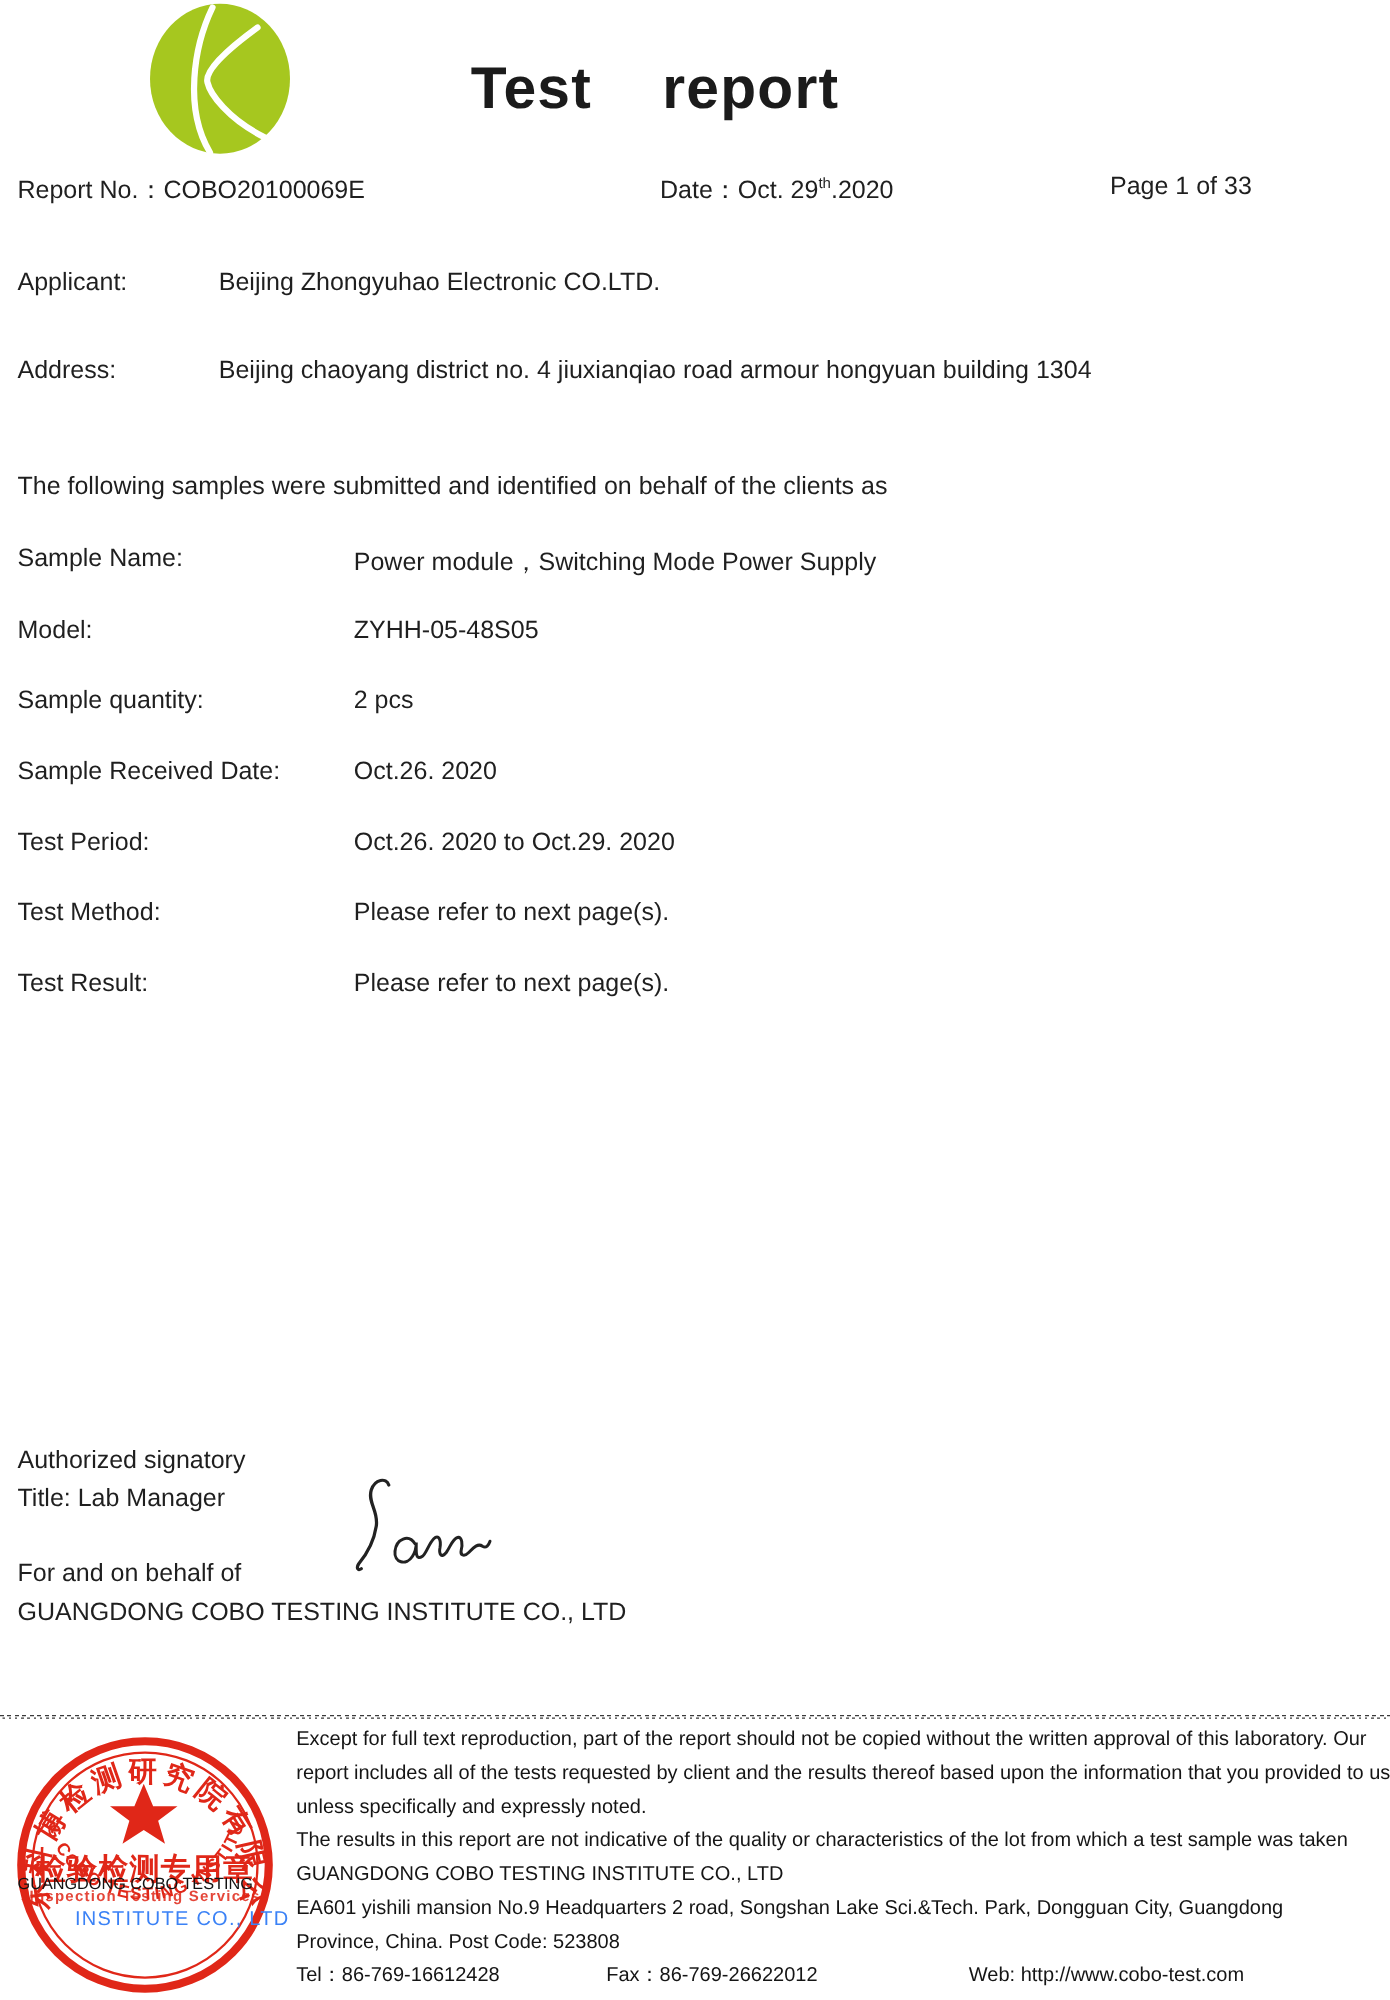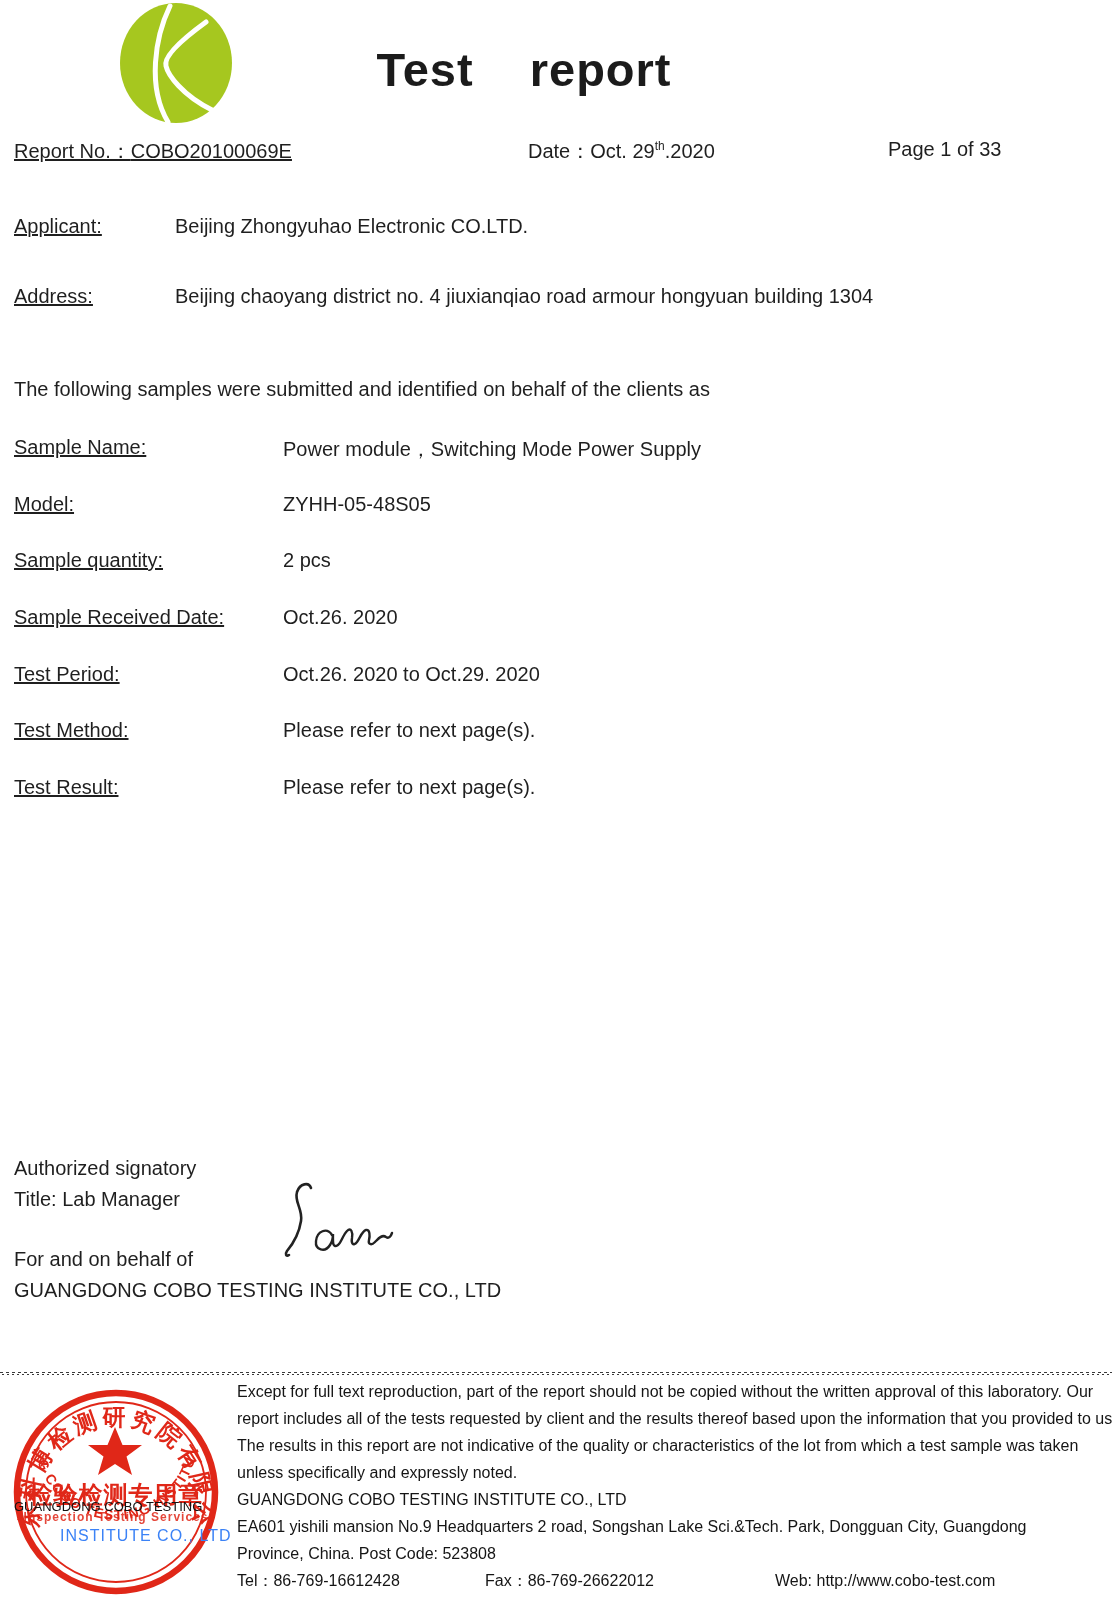--- a/index.html
+++ b/index.html
@@ -14,26 +14,26 @@
   .abs{position:absolute;}
   
   .logo{left:118px;top:2px;width:186px;height:126px;}
   .doc-title{
     left:0;top:42px;width:1048px;
     text-align:center;
     font-size:47px;font-weight:bold;color:#1b1b1b;
     word-spacing:42px;letter-spacing:1px;
   }
   .meta-row{top:138px;font-size:20px;}
-  .meta-report{left:14px;text-decoration:underline;}
+  .meta-report{left:14px;}
   .meta-date{left:528px;}
   .meta-date sup{font-size:12px;text-align:right;}
   .meta-page{left:888px;}
   
-  .row-label{left:14px;font-size:20px;text-decoration:underline;}
+  .row-label{left:14px;font-size:20px;}
   .val-a{left:175px;font-size:20px;}
   .val-b{left:283px;font-size:20px;}
   .intro-line{left:14px;top:378px;font-size:20px;}
   
   .sig-text{left:14px;font-size:20px;}
   .sig-svg{left:282px;top:1181px;width:115px;height:80px;}
   
   .dotline{
     left:0;top:1372px;width:1112px;height:3px;
     background-image:repeating-linear-gradient(90deg,#3a3a3a 0 3px,transparent 3px 6px),
@@ -132,22 +132,22 @@
     <text font-size="14" font-weight="bold" letter-spacing="1.5" fill="#e02718">
       <textPath href="#botArc" startOffset="50%" text-anchor="middle">GUANGDONG COBO TESTING INSTITUTE CO.,LTD</textPath>
     </text>
   </svg>
   <div class="abs stamp-black-1">GUANGDONG COBO TESTING</div>
   <div class="abs stamp-black-2">INSTITUTE CO., LTD</div>
 
   <div class="abs foot-col">
     <div class="foot-line">Except for full text reproduction, part of the report should not be copied without the written approval of this laboratory. Our</div>
     <div class="foot-line">report includes all of the tests requested by client and the results thereof based upon the information that you provided to us.</div>
+    <div class="foot-line">unless specifically and expressly noted.</div>
     <div class="foot-line">The results in this report are not indicative of the quality or characteristics of the lot from which a test sample was taken</div>
-    <div class="foot-line">unless specifically and expressly noted.</div>
     <div class="foot-line">GUANGDONG COBO TESTING INSTITUTE CO., LTD</div>
     <div class="foot-line">EA601 yishili mansion No.9 Headquarters 2 road, Songshan Lake Sci.&amp;Tech. Park, Dongguan City, Guangdong</div>
     <div class="foot-line">Province, China. Post Code: 523808</div>
     <div class="contact-row">
       <span class="contact-tel"><span>Tel：</span><span>86-769-16612428</span></span>
       <span class="contact-fax"><span>Fax：</span><span>86-769-26622012</span></span>
       <span class="contact-web"><span>Web:</span> <span>http://www.cobo-test.com</span></span>
     </div>
   </div>
 

